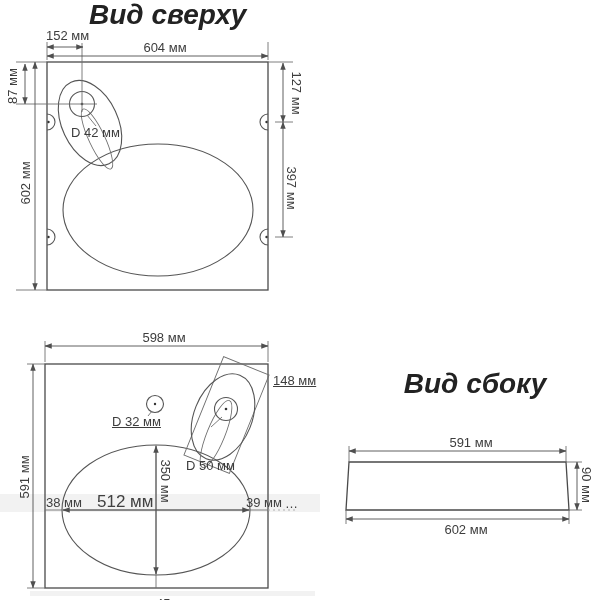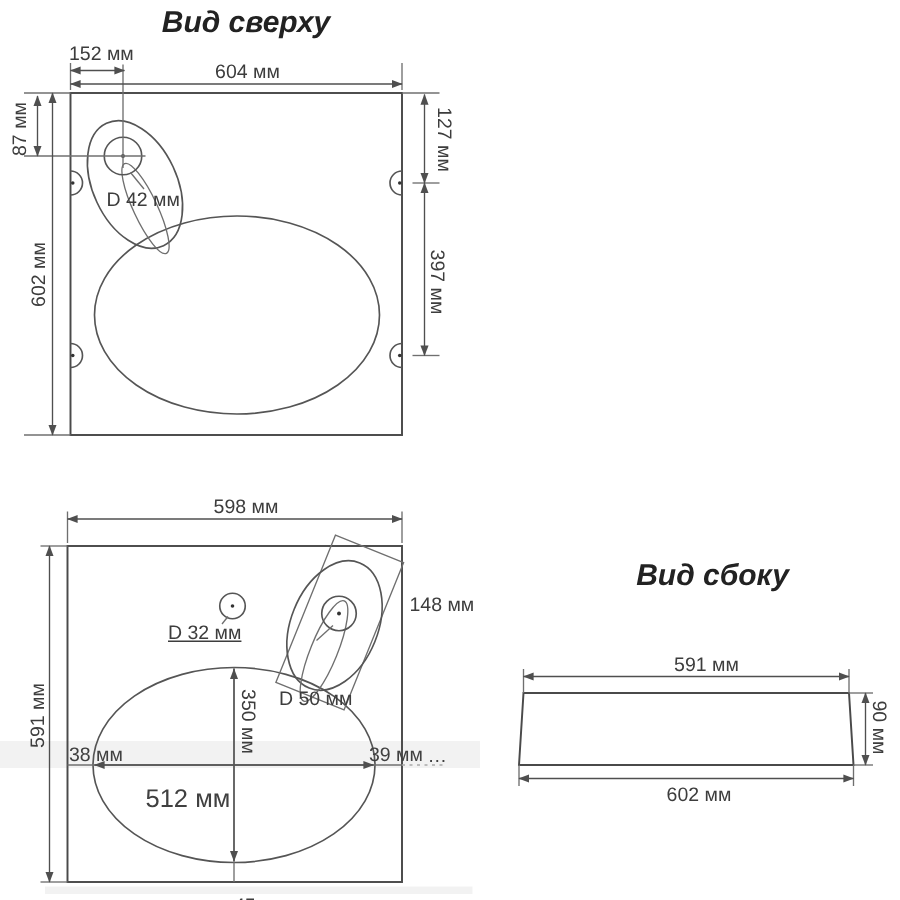--- a/index.html
+++ b/index.html
@@ -2,21 +2,21 @@
 <html><head>
 <meta charset="utf-8">
 <style>
   html,body{margin:0;padding:0;background:#fff;}
   #stage{
     position:relative;width:600px;height:600px;background:#ffffff;
     font-family:"Liberation Sans", sans-serif;overflow:hidden;
   }
   .lbl{position:absolute;color:#3d3d3d;font-size:13px;line-height:14px;white-space:nowrap;}
   .ctr{text-align:center;}
-  .title{font-size:20px;font-weight:bold;font-style:italic;color:#222;line-height:22px;}
+  .title{font-size:28px;font-weight:bold;font-style:italic;color:#222;line-height:22px;}
   .rotccw{transform:rotate(-90deg);transform-origin:center center;}
   .rotcw{transform:rotate(90deg);transform-origin:center center;}
   .faded{color:#404040;}
   .big{font-size:17px;line-height:18px;}
   svg{position:absolute;left:0;top:0;}
   .ln{fill:none;stroke:#4a4a4a;stroke-width:1.3;}
   .th{fill:none;stroke:#555;stroke-width:1.1;}
   .ext{fill:none;stroke:#6f6f6f;stroke-width:0.9;}
   .dim{fill:none;stroke:#4f4f4f;stroke-width:0.9;}
   .dash{fill:none;stroke:#a9a9a9;stroke-width:0.9;stroke-dasharray:2 3;}
@@ -127,26 +127,26 @@
   <div class="lbl" style="left:46px;top:29px;">152 мм</div>
   <div class="lbl ctr" style="left:115px;top:41px;width:100px;">604 мм</div>
   <div class="lbl ctr rotccw" style="left:-17px;top:79px;width:60px;">87 мм</div>
   <div class="lbl ctr rotccw" style="left:-9px;top:176px;width:70px;">602 мм</div>
   <div class="lbl ctr rotcw" style="left:264px;top:86px;width:64px;">127 мм</div>
   <div class="lbl ctr rotcw" style="left:259px;top:181px;width:64px;">397 мм</div>
   <div class="lbl" style="left:71px;top:126px;">D 42 мм</div>
 
   <div class="lbl ctr" style="left:114px;top:331px;width:100px;">598 мм</div>
   <div class="lbl ctr rotccw" style="left:-10px;top:470px;width:70px;">591 мм</div>
-  <div class="lbl" style="left:273px;top:396px;">148 мм</div>
+  <div class="lbl" style="left:273px;top:374px;text-decoration:underline;">148 мм</div>
   <div class="lbl" style="left:112px;top:415px;text-decoration:underline;">D 32 мм</div>
   <div class="lbl" style="left:186px;top:426px;margin-top:33px;">D 50 мм</div>
   <div class="lbl ctr rotcw" style="left:133px;top:474px;width:64px;">350 мм</div>
   <div class="lbl faded" style="left:46px;top:496px;">38 мм</div>
-  <div class="lbl faded big" style="left:97px;top:493px;margin-top:31px;">512 мм</div>
+  <div class="lbl faded big" style="left:97px;top:493px;">512 мм</div>
   <div class="lbl faded" style="left:246px;top:496px;">39 мм</div>
   <div class="lbl faded" style="left:285px;top:497px;">…</div>
   <div class="lbl" style="left:156px;top:572px;margin-top:25px;">45 мм</div>
 
   <div class="lbl title ctr" style="left:400px;top:373px;width:150px;">Вид сбоку</div>
   <div class="lbl ctr" style="left:431px;top:436px;width:80px;">591 мм</div>
   <div class="lbl ctr rotcw" style="left:561px;top:478px;width:50px;">90 мм</div>
   <div class="lbl ctr" style="left:426px;top:523px;width:80px;">602 мм</div>
 
 </div>

